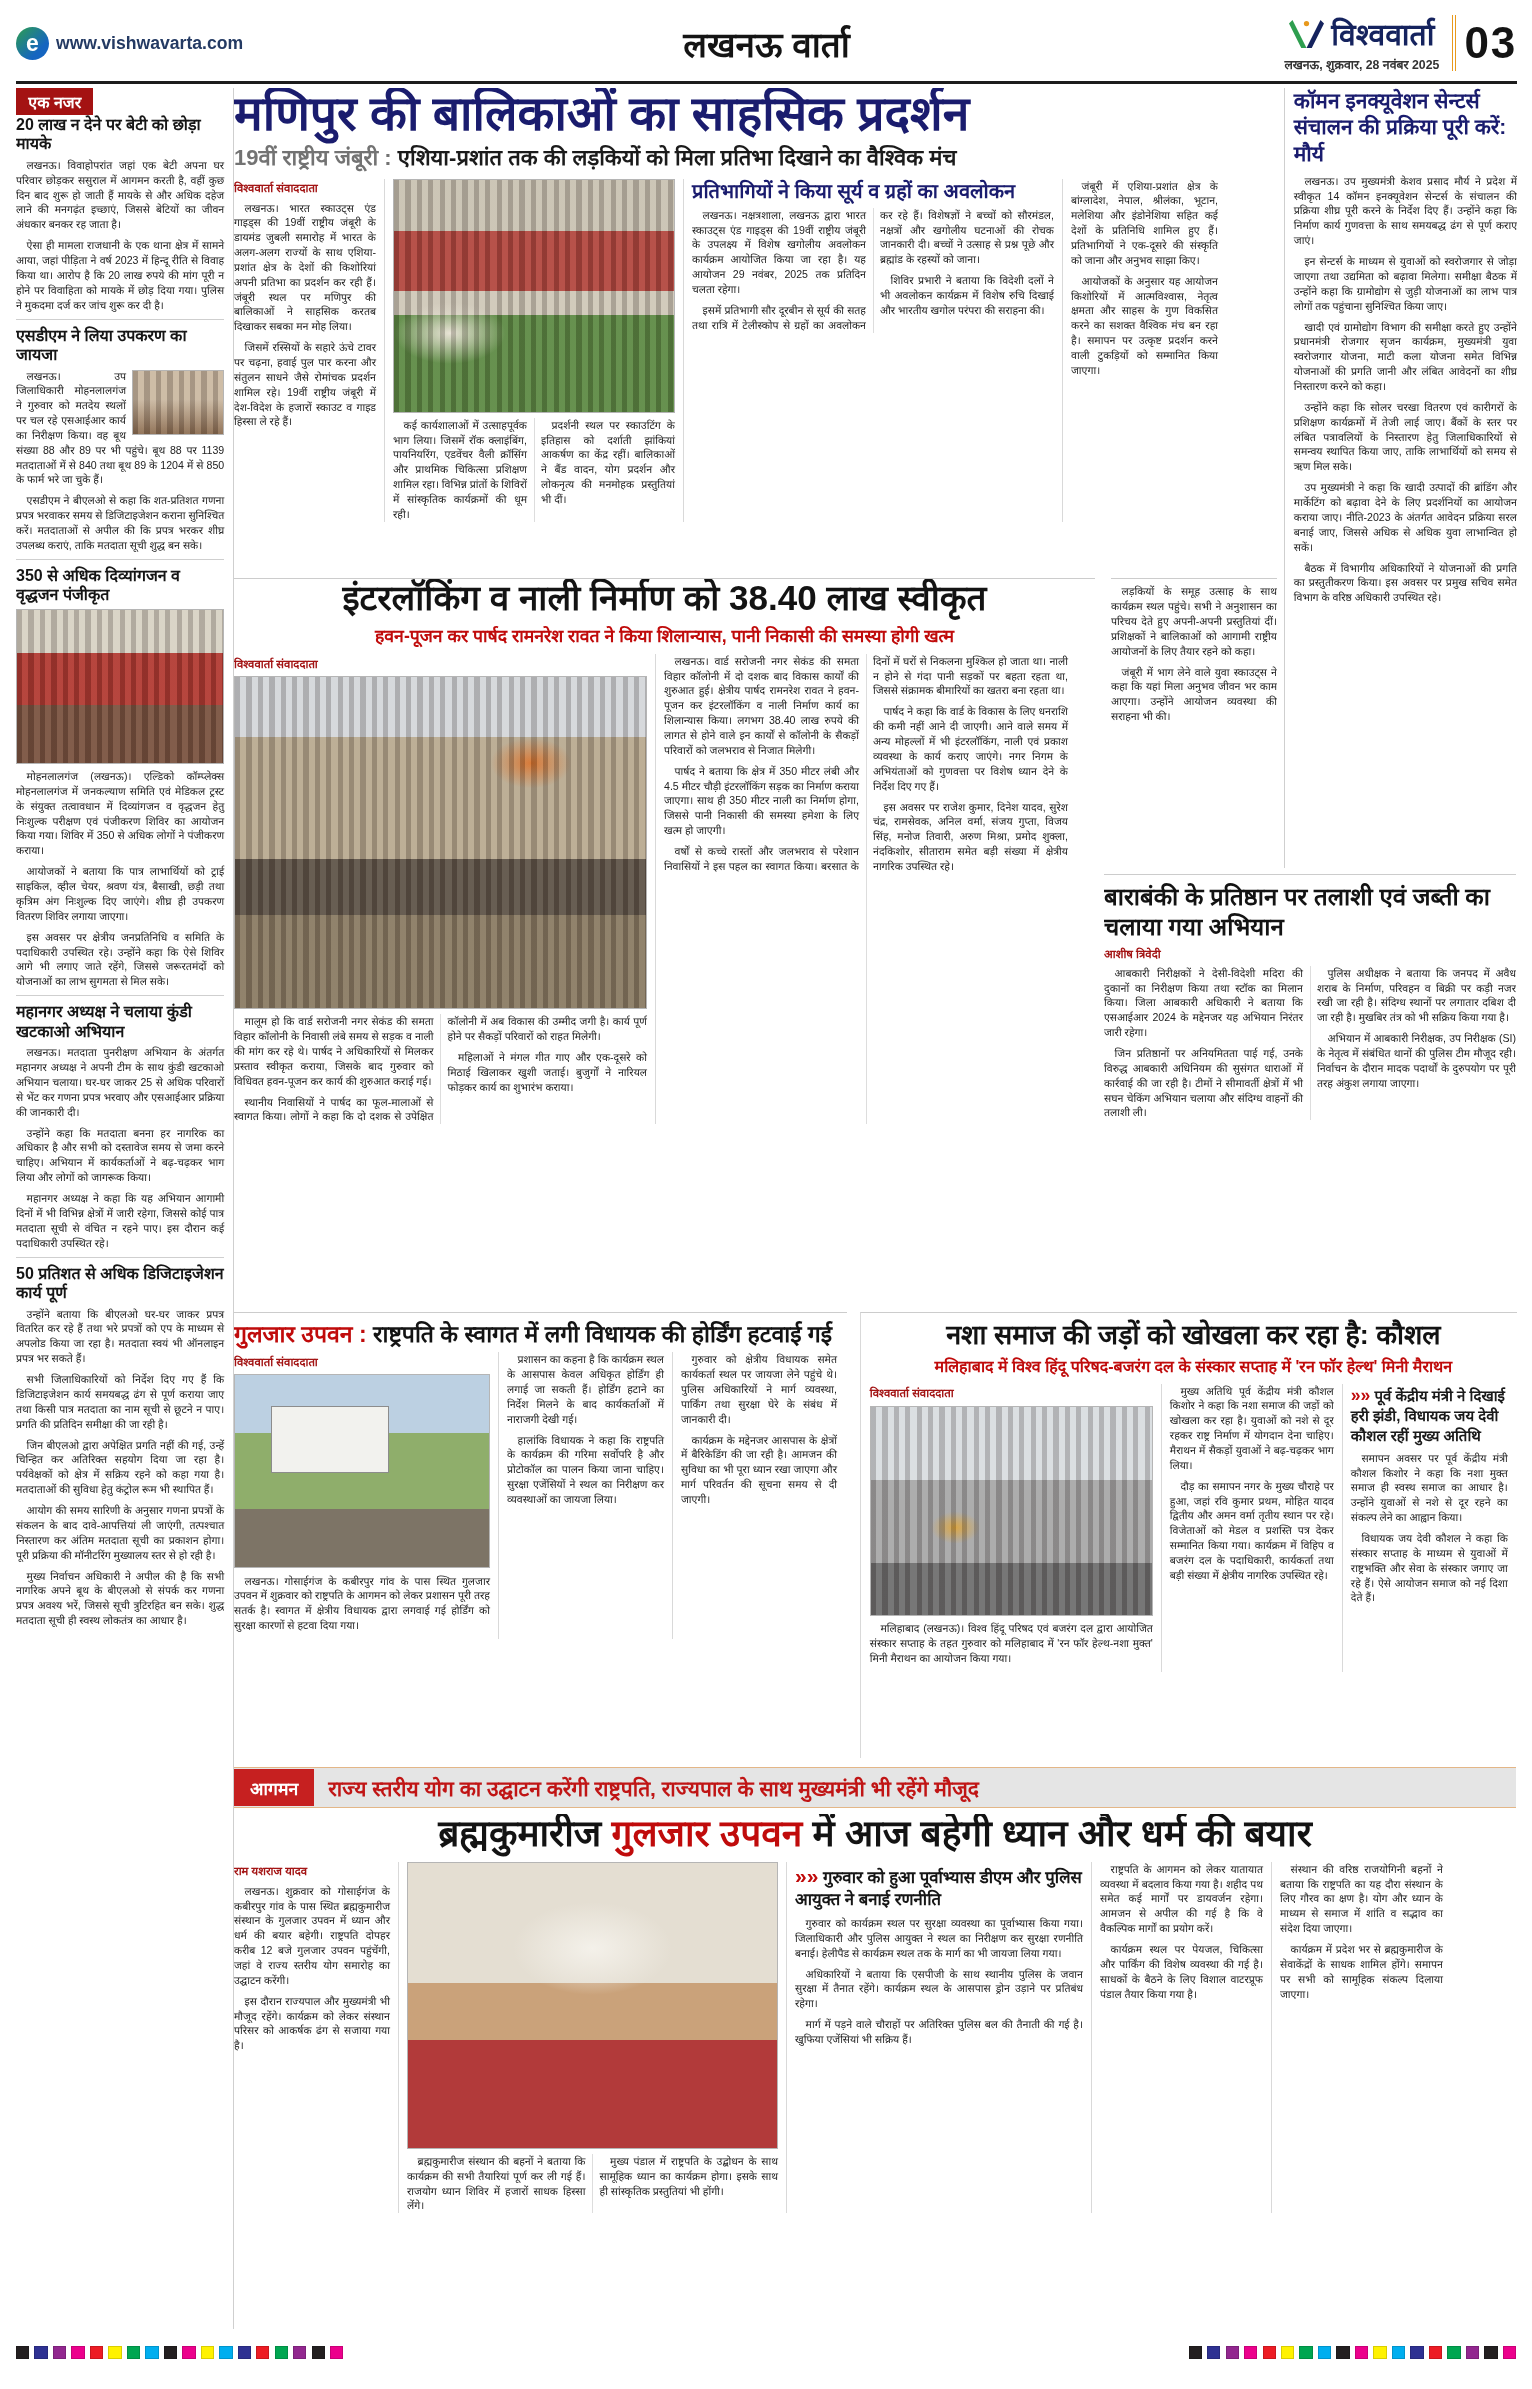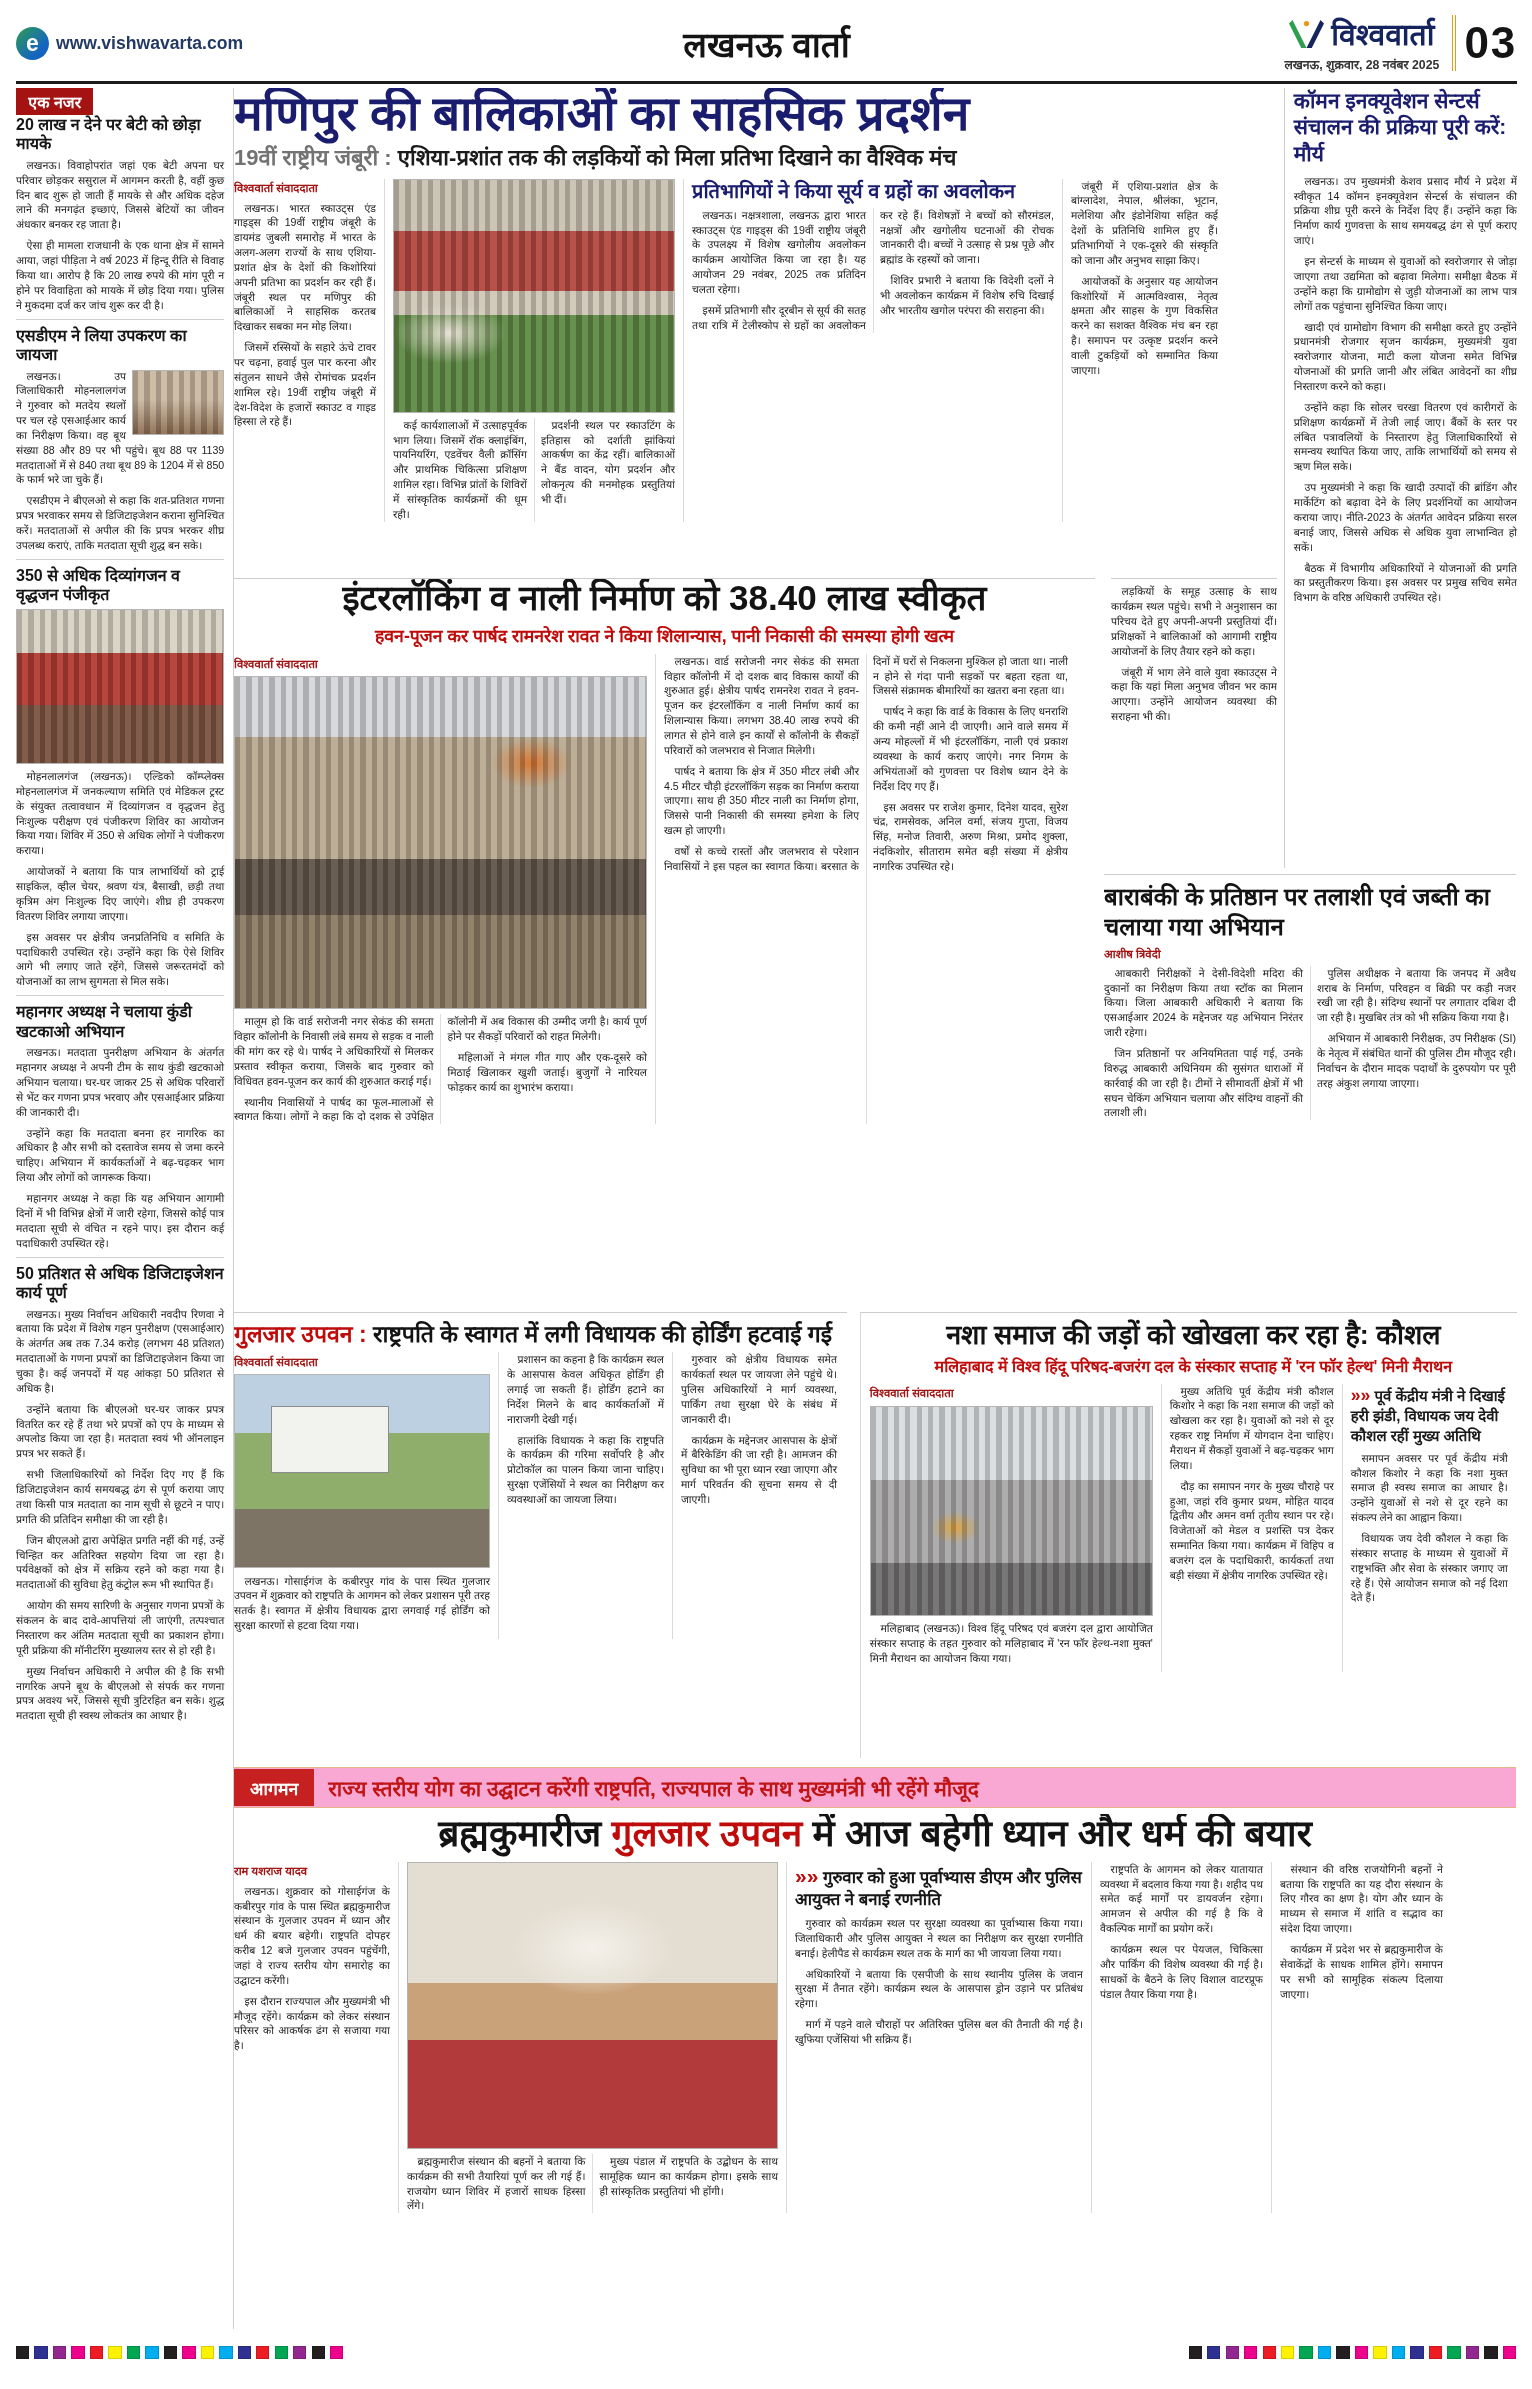--- a/index.html
+++ b/index.html
@@ -73,21 +73,21 @@
   #nasha{left:860px;top:1312px;width:657px;height:446px;border-top:0.9px solid #ccc;border-left:0.9px solid #d9d9d9;padding:7px 0 0 8.8px;}
   .h2b{font-size:27px;font-weight:800;color:#131313;text-align:center;line-height:1.15;margin:0 0 3.5px;}
   .subred2{font-size:16px;font-weight:800;color:#c00b0b;text-align:center;margin:0 0 7px;}
   .ph-nasha{width:100%;height:210px;background:
       radial-gradient(35px 23px at 30% 58%,#d8a23c,transparent 70%),
       linear-gradient(180deg,#d9dde0 0 35%,#a8a8a8 35% 75%,#6f6f6f 75% 100%);}
   .notehead{font-size:15px;font-weight:800;color:#1a1a1a;line-height:1.3;margin:0 0 5.3px;}
   .notehead .chev{color:#c00b0b;font-size:17.6px;}
   
   #aagman{left:234px;top:1767px;width:1282px;height:41px;display:flex;align-items:center;gap:14px;
-          background:#f9a8d4;border-top:0.9px solid #e3b687;border-bottom:0.9px solid #e3b687;}
+          background:#e5e5e5;border-top:0.9px solid #e3b687;border-bottom:0.9px solid #e3b687;}
   .kickbox{background:#c62020;color:#fff;font-size:17.6px;font-weight:800;padding:6.2px 16px;}
   .bandtext{font-size:21px;font-weight:800;color:#c01515;}
   
   #brahma{left:234px;top:1814px;width:1282px;height:514px;}
   .h1b{font-size:37px;font-weight:800;color:#131313;text-align:center;line-height:1.1;margin:0 0 7px;}
   .h1b .kick{color:#c00b0b;}
   .ph-brahma{width:100%;height:287px;background:
       radial-gradient(106px 62px at 50% 30%,#f4f1ea,transparent 75%),
       linear-gradient(180deg,#e4ded2 0 42%,#caa27a 42% 62%,#b23a3a 62% 100%);}
   .pullhead{font-size:16.7px;font-weight:800;color:#161616;line-height:1.3;margin:0 0 5.3px;}
@@ -164,21 +164,20 @@
       <div class="body">
           <p>लखनऊ। मतदाता पुनरीक्षण अभियान के अंतर्गत महानगर अध्यक्ष ने अपनी टीम के साथ कुंडी खटकाओ अभियान चलाया। घर-घर जाकर 25 से अधिक परिवारों से भेंट कर गणना प्रपत्र भरवाए और एसआईआर प्रक्रिया की जानकारी दी।</p>
           <p>उन्होंने कहा कि मतदाता बनना हर नागरिक का अधिकार है और सभी को दस्तावेज समय से जमा करने चाहिए। अभियान में कार्यकर्ताओं ने बढ़-चढ़कर भाग लिया और लोगों को जागरूक किया।</p>
           <p>महानगर अध्यक्ष ने कहा कि यह अभियान आगामी दिनों में भी विभिन्न क्षेत्रों में जारी रहेगा, जिससे कोई पात्र मतदाता सूची से वंचित न रहने पाए। इस दौरान कई पदाधिकारी उपस्थित रहे।</p>
         </div>
     </article>
 
     <article class="railart">
       <div class="railtitle">50 प्रतिशत से अधिक डिजिटाइजेशन कार्य पूर्ण</div>
       <div class="body">
-          <p>लखनऊ। मुख्य निर्वाचन अधिकारी नवदीप रिणवा ने बताया कि प्रदेश में विशेष गहन पुनरीक्षण (एसआईआर) के अंतर्गत अब तक 7.34 करोड़ (लगभग 48 प्रतिशत) मतदाताओं के गणना प्रपत्रों का डिजिटाइजेशन किया जा चुका है। कई जनपदों में यह आंकड़ा 50 प्रतिशत से अधिक है।</p>
           <p>उन्होंने बताया कि बीएलओ घर-घर जाकर प्रपत्र वितरित कर रहे हैं तथा भरे प्रपत्रों को एप के माध्यम से अपलोड किया जा रहा है। मतदाता स्वयं भी ऑनलाइन प्रपत्र भर सकते हैं।</p>
           <p>सभी जिलाधिकारियों को निर्देश दिए गए हैं कि डिजिटाइजेशन कार्य समयबद्ध ढंग से पूर्ण कराया जाए तथा किसी पात्र मतदाता का नाम सूची से छूटने न पाए। प्रगति की प्रतिदिन समीक्षा की जा रही है।</p>
           <p>जिन बीएलओ द्वारा अपेक्षित प्रगति नहीं की गई, उन्हें चिन्हित कर अतिरिक्त सहयोग दिया जा रहा है। पर्यवेक्षकों को क्षेत्र में सक्रिय रहने को कहा गया है। मतदाताओं की सुविधा हेतु कंट्रोल रूम भी स्थापित हैं।</p>
           <p>आयोग की समय सारिणी के अनुसार गणना प्रपत्रों के संकलन के बाद दावे-आपत्तियां ली जाएंगी, तत्पश्चात निस्तारण कर अंतिम मतदाता सूची का प्रकाशन होगा। पूरी प्रक्रिया की मॉनीटरिंग मुख्यालय स्तर से हो रही है।</p>
           <p>मुख्य निर्वाचन अधिकारी ने अपील की है कि सभी नागरिक अपने बूथ के बीएलओ से संपर्क कर गणना प्रपत्र अवश्य भरें, जिससे सूची त्रुटिरहित बन सके। शुद्ध मतदाता सूची ही स्वस्थ लोकतंत्र का आधार है।</p>
         </div>
     </article>
   </div>
 
   <section id="manipur" class="abs">

